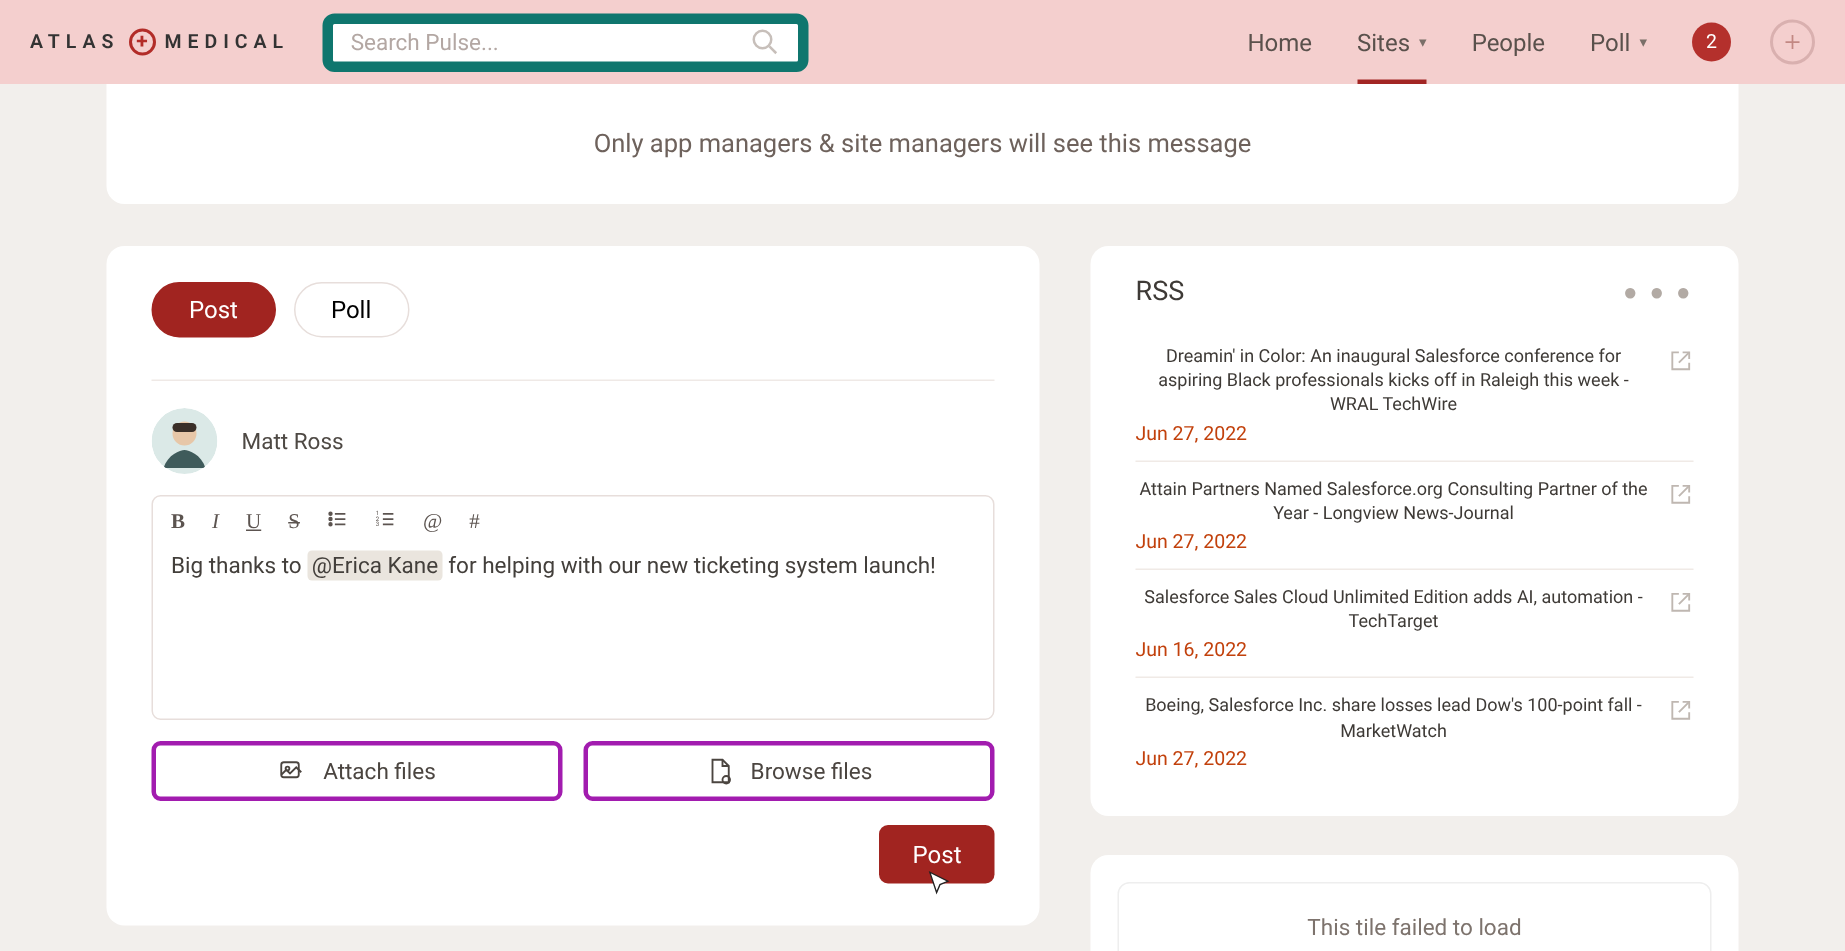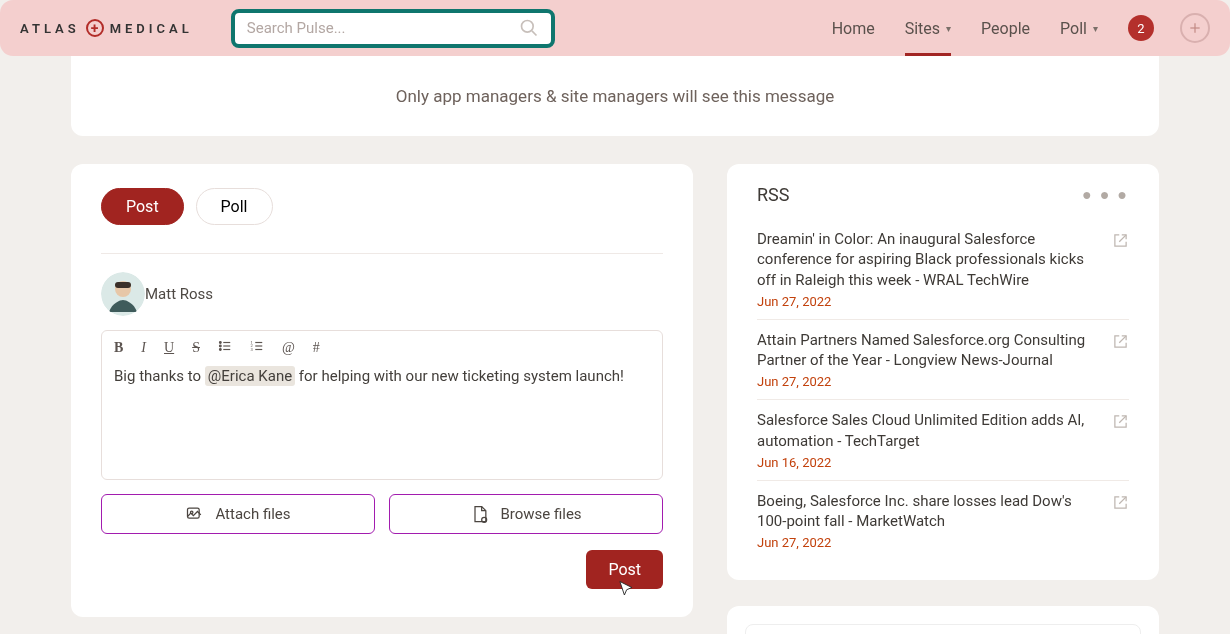--- a/index.html
+++ b/index.html
@@ -3,33 +3,32 @@
   <meta charset="utf-8">
   <style>
     * { box-sizing: border-box; margin: 0; padding: 0; font-family: -apple-system, BlinkMacSystemFont, "Segoe UI", Roboto, sans-serif; }
     body { background: #f2efec; color: #333; }
     .header {
       height: 56px;
       background: #f4cfce;
       display: flex;
       align-items: center;
       padding: 0 20px;
-      gap: 38px;
-      border-radius: 13px;
+      gap: 22px;
     }
     .logo {
       display: flex; align-items: center; gap: 6px;
       font-weight: 600; letter-spacing: 4px; font-size: 13px; color: #333;
     }
     .logo-plus { color: #B22C28; border: 2px solid #B22C28; border-radius: 50%; width: 18px; height: 18px; display:inline-flex; align-items:center; justify-content:center; font-weight:700; font-size:14px; letter-spacing:0; }
     .search-wrap {
       flex: 0 0 324px;
       height: 39px;
       background: #fff;
-      border: 4px solid #0f766e;
+      border: 7px solid #0f766e;
       border-radius: 8px;
       display: flex; align-items: center; padding: 0 12px;
       color: #b0a7a2;
     }
     .search-wrap input { flex:1; border:none; outline:none; font-size:15px; color:#333; background:transparent; }
     .search-wrap input::placeholder { color:#b3a7a3; }
     .nav { margin-left:auto; display:flex; align-items:center; gap:30px; }
     .nav a { color:#5a514c; text-decoration:none; font-size:16px; display:flex; align-items:center; gap:6px; }
     .nav a.active { position:relative; }
     .nav a.active::after { content:""; position:absolute; bottom:-18px; left:0; right:0; height:3px; background:#A22624; }
@@ -39,42 +38,42 @@
     .page { max-width: 1088px; margin: 0 auto; padding: 0 0 40px; }
     .banner { background:#fff; border-radius:0 0 12px 12px; padding: 30px 20px; text-align:center; color:#6e625c; font-size:17px; margin-bottom:28px; }
     .cols { display:flex; gap:34px; align-items:flex-start; }
     .left { flex: 1 1 620px; }
     .right { flex: 0 0 432px; }
     .card { background:#fff; border-radius:12px; padding:24px 30px;  }
     .composer .pill-row { display:flex; gap:12px; margin-bottom:28px; }
     .pill { padding: 8px 24px; border-radius:999px; border:1px solid #e7dedb; background:#fff; font-size:16px; cursor:pointer; }
     .pill.active { background:#A12420; color:#fff; border-color:#A12420; }
     .divider { border-top:1px solid #efe9e6; margin:0 0 18px; }
-    .user-row { display:flex; align-items:center; gap:0; margin-bottom:14px; }
+    .user-row { display:flex; align-items:center; gap:16px; margin-bottom:14px; }
     .avatar { width:44px; height:44px; border-radius:50%; overflow:hidden; }
     .avatar svg { width:100%; height:100%; }
     .user-name { font-size:15px; color:#4e4944; }
     .editor-box { border:1px solid #e7dedb; border-radius:6px; min-height:150px; margin-bottom:14px; }
     .toolbar { display:flex; gap:18px; padding:8px 12px; color:#5c5450; font-size:14px; align-items:center; }
     .toolbar span { cursor:pointer; font-family: "Times New Roman", serif; }
     .toolbar .b{ font-weight:700;} .toolbar .i{ font-style:italic;} .toolbar .u{text-decoration:underline;} .toolbar .s{text-decoration:line-through;}
     .editor-body { padding: 2px 12px 10px; font-size:15px; color:#433f3b; }
     .mention { background:#eae5de; padding:1px 3px; border-radius:3px; }
     .file-row { display:flex; gap:14px; margin-bottom:16px; }
-    .file-btn { flex:1; border:1px solid #a21caf; background:#fff; border-radius:6px; height:40px; display:flex; align-items:center; justify-content:center; gap:10px; font-size:15px; color:#4b4540; cursor:pointer; }
+    .file-btn { flex:1; border:3px solid #a21caf; background:#fff; border-radius:6px; height:40px; display:flex; align-items:center; justify-content:center; gap:10px; font-size:15px; color:#4b4540; cursor:pointer; }
     .post-btn { float:right; background:#A12420; color:#fff; border:none; border-radius:6px; padding:10px 22px; font-size:16px; cursor:pointer; position:relative; }
     .cursor-icon { position:absolute; left: 50%; transform: translateX(-45%); bottom:-10px; pointer-events:none; }
     .feedbar { display:flex; align-items:center; gap:10px; padding:24px 4px 10px; color:#5e5550; }
     .rss-head { display:flex; align-items:center; margin-bottom:14px; }
     .rss-title { font-size:18px; color:#3e3a36; }
     .dots { margin-left:auto; color:#b2aaa4; letter-spacing:2px; cursor:pointer; }
     .rss-item { border-bottom:1px solid #f0eae6; padding:10px 0; display:flex; gap:12px; }
     .rss-item:last-child { border-bottom:none; }
     .rss-text { flex:1; }
-    .rss-text .title { font-size:15px; color:#3e3a36; line-height:1.35; }
+    .rss-text .title { font-size:12px; color:#3e3a36; line-height:1.35;text-align:center; }
     .rss-text .date { font-size:13px; color:#c2410c; margin-top:4px; }
     .ext-icon { color:#bfb7b1; margin-top:4px; flex:0 0 16px; cursor:pointer; }
     .tile-fail { margin-top:26px; background:#fff; border-radius:12px; padding:18px; }
     .tile-fail .inner { border:1px solid #eee; border-radius:8px; padding:20px; text-align:center; color:#7d736d; font-size:15px; }
     .composer-card { padding-bottom: 28px; }
     .clearfix::after { content:""; display:table; clear:both; }
   </style>
 </head>
 <body>
 

